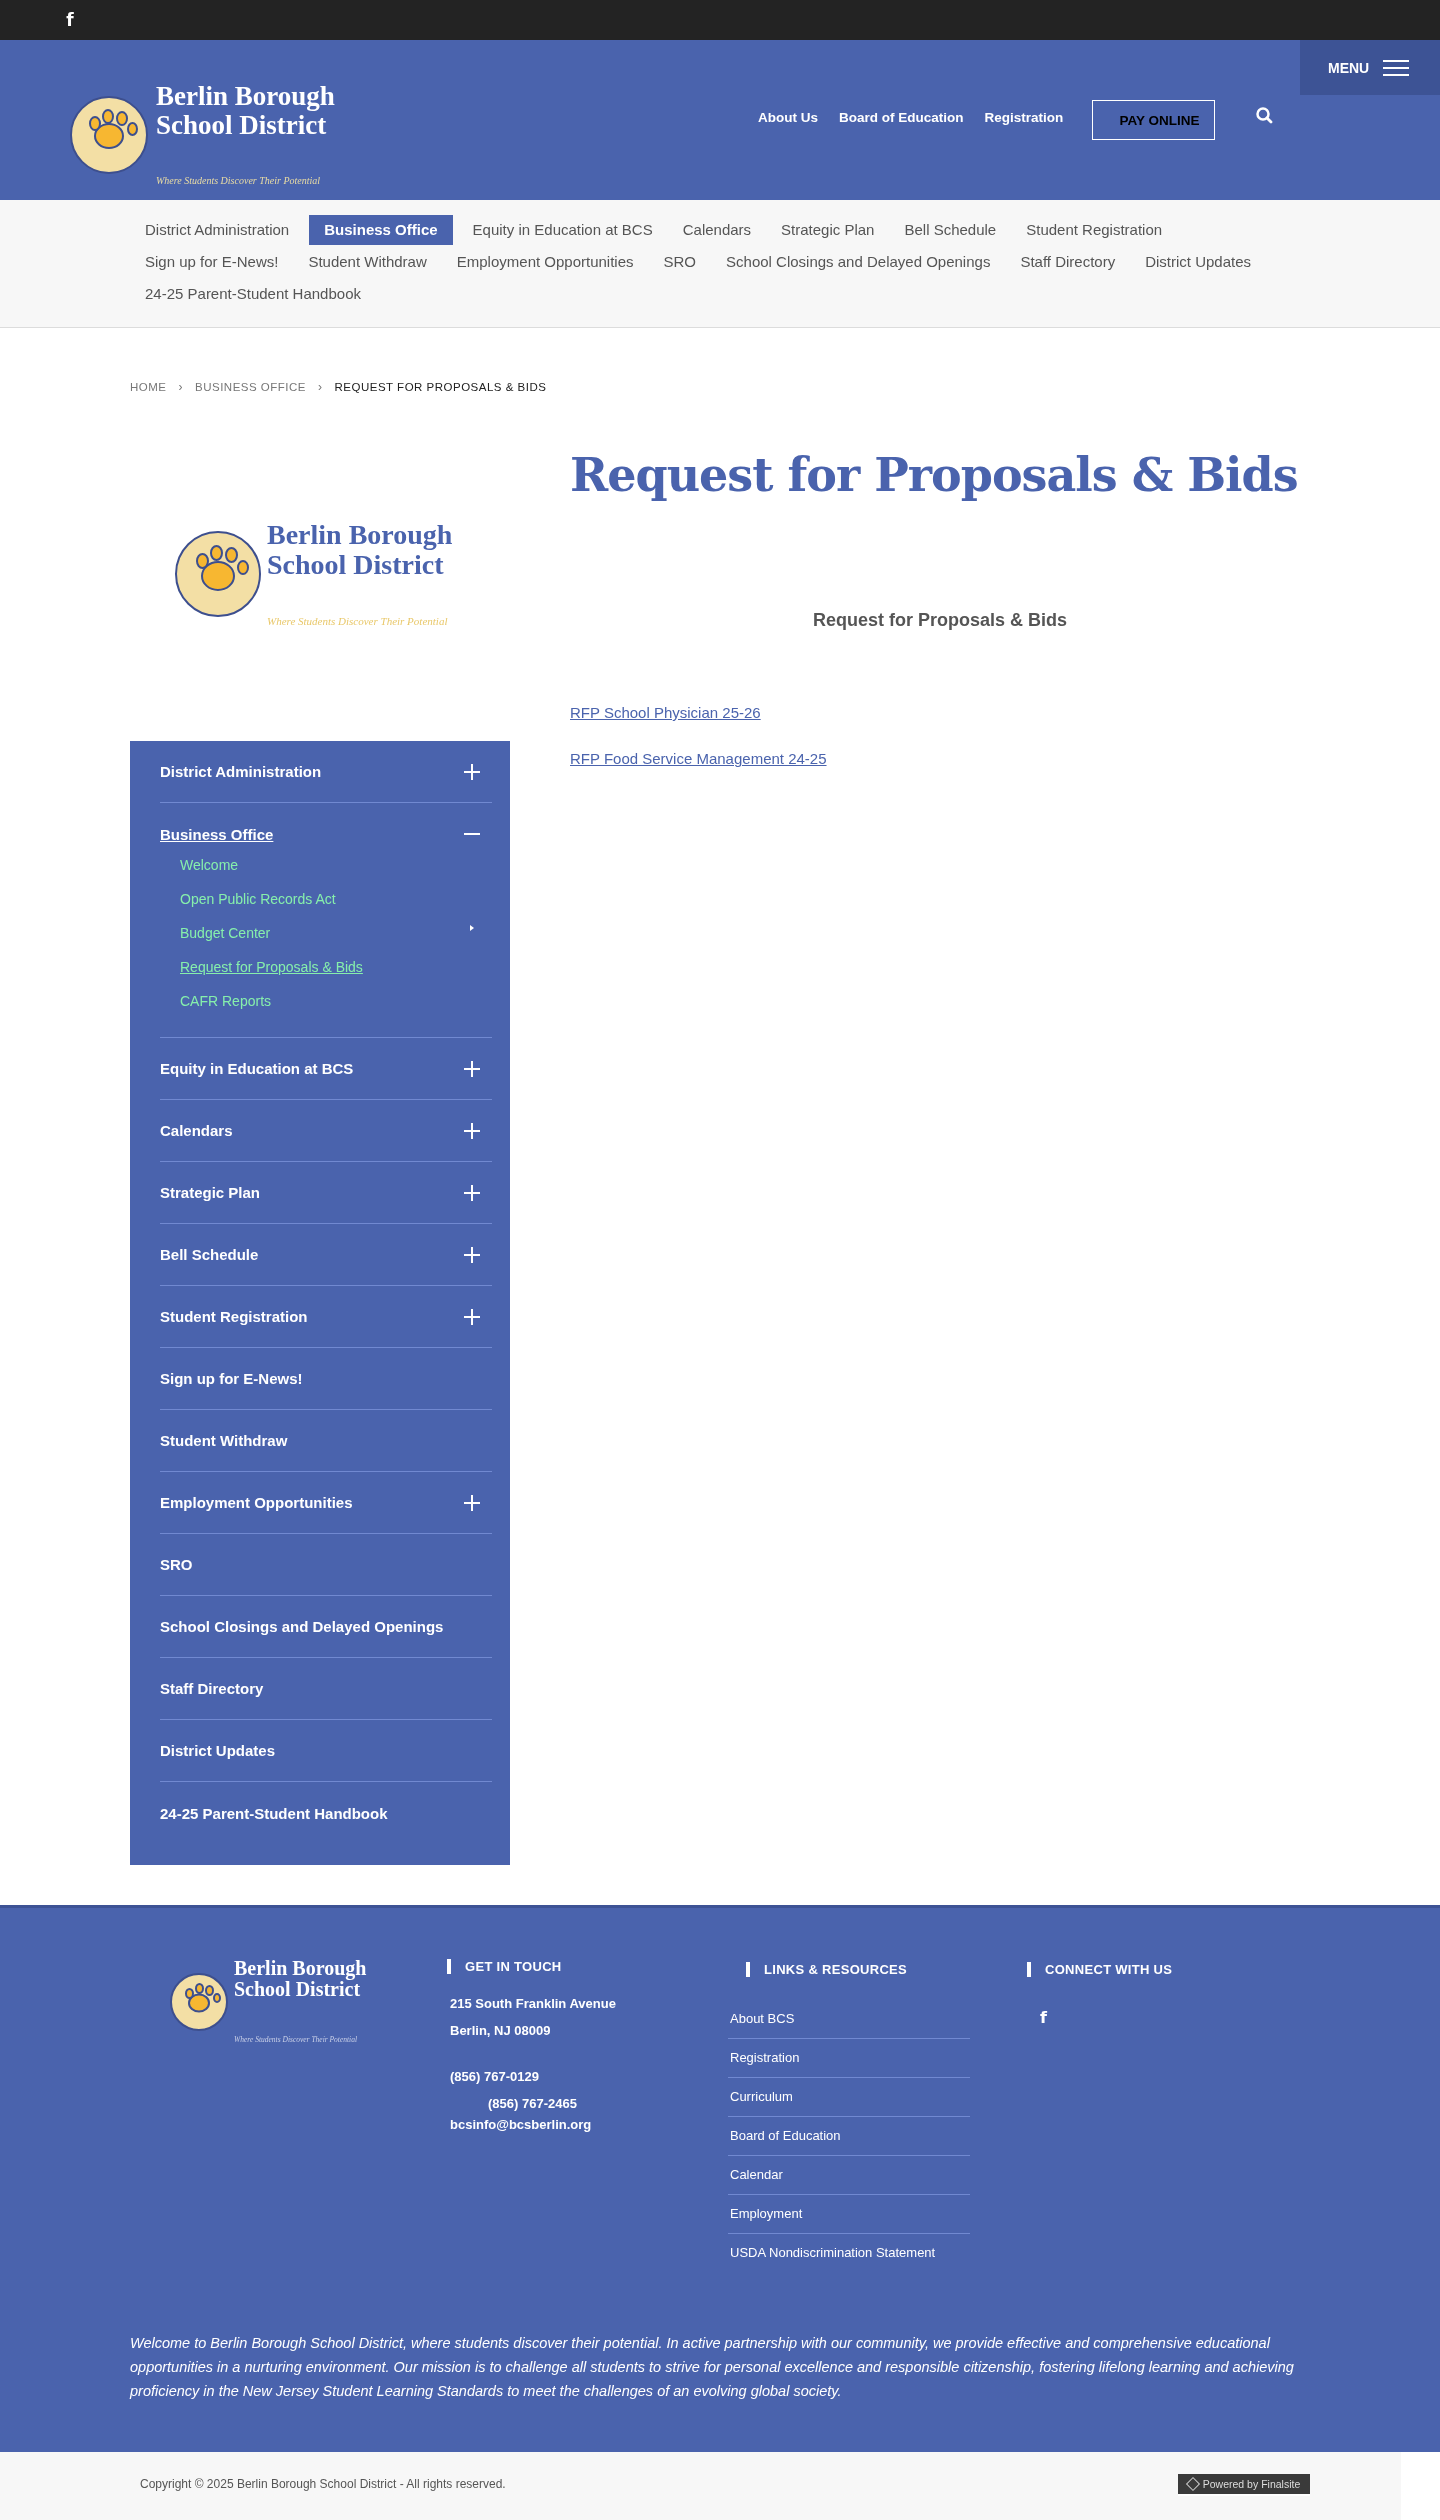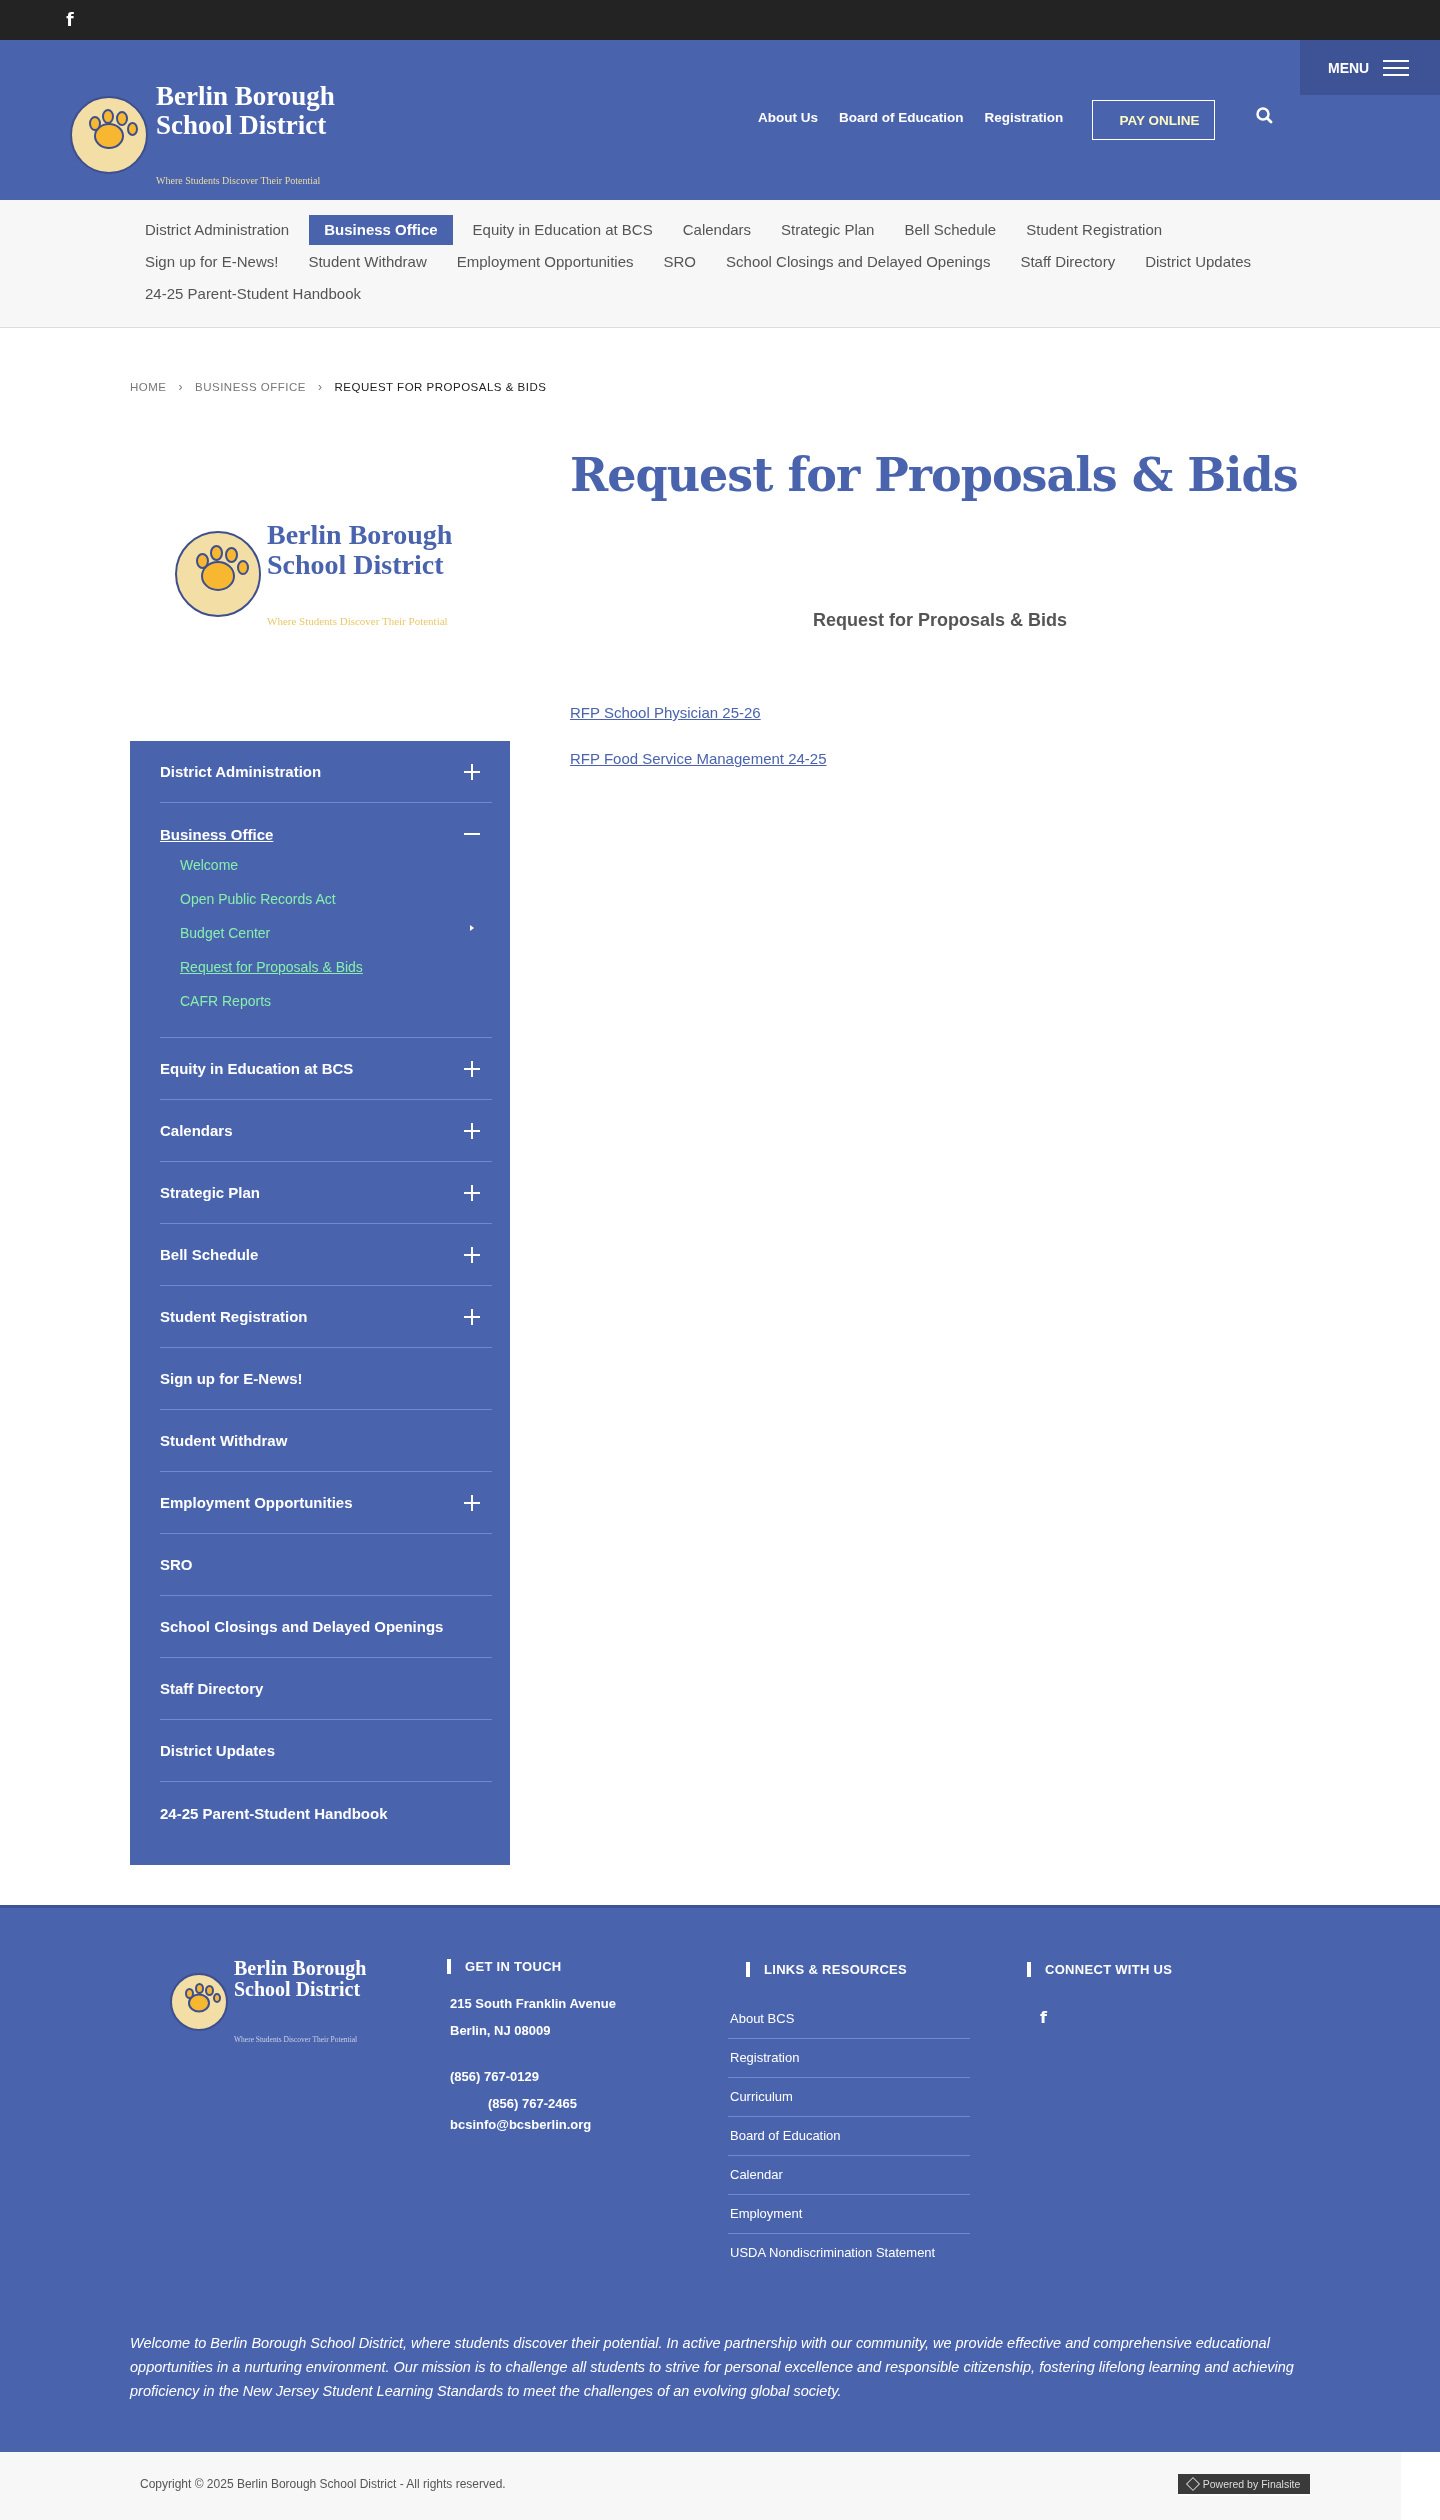--- a/index.html
+++ b/index.html
@@ -11,30 +11,30 @@
   .topbar { position: absolute; left: 0; top: 0; width: 1440px; height: 40px; background: #232323; }
   .topbar .fb { position: absolute; left: 64px; top: 10px; width: 12px; height: 20px; color: #fff; font-weight: bold; font-size: 17px; line-height: 20px; text-align: center; font-family: "DejaVu Sans", sans-serif; }
 
   
   .header { position: absolute; left: 0; top: 40px; width: 1440px; height: 160px; background: #4a63ad; }
   .logo { position: absolute; display: flex; align-items: center; }
   .logo .seal { border-radius: 50%; background: #f3dfa5; border: 2px solid #3d4f8e; position: relative; flex: none; }
   .logo .seal .paw { position: absolute; left: 50%; top: 52%; transform: translate(-50%,-50%); border-radius: 50%; background: #f7b731; border: 2px solid #3d4f8e; }
   .logo .seal .toe { position: absolute; border-radius: 50%; background: #f7b731; border: 2px solid #3d4f8e; }
   .logo .words { display: flex; flex-direction: column; font-family: "Liberation Serif", serif; font-weight: bold; }
-  .logo .words .tag { font-weight: normal; margin-top: 34px; }
+  .logo .words .tag { font-style: italic; font-weight: normal; margin-top: 34px; }
 
   .header-logo { left: 70px; top: 42px; }
   .header-logo .seal { width: 78px; height: 78px; }
   .header-logo .words { margin-left: 8px; color: #fff; font-size: 27px; line-height: 29px; }
   .header-logo .words .tag { font-size: 10px; line-height: 14px; color: #e9dca4; }
 
   .utility-nav { position: absolute; top: 70px; left: 758px; display: flex; gap: 21px; }
   .utility-nav a { color: #fff; font-size: 13.5px; text-decoration: none; font-weight: bold; }
-  .pay-btn { position: absolute; left: 1092px; top: 60px; width: 123px; height: 40px; border: 1.5px solid #fff; color: #fef9c3; font-size: 13.5px; font-weight: bold; display: flex; align-items: center; justify-content: center; padding-left: 12px; }
+  .pay-btn { position: absolute; left: 1092px; top: 60px; width: 123px; height: 40px; border: 1.5px solid #fff; color: #000000; font-size: 13.5px; font-weight: bold; display: flex; align-items: center; justify-content: center; padding-left: 12px; }
   .search-btn { position: absolute; left: 1255px; top: 66px; width: 20px; height: 20px; }
   .menu-btn { position: absolute; left: 1300px; top: 40px; width: 140px; height: 55px; background: #3d5395; display: flex; align-items: center; padding-left: 28px; color: #fff; font-weight: bold; font-size: 14px; }
   .menu-btn .burger { margin-left: 14px; width: 26px; display: flex; flex-direction: column; gap: 5px; }
   .menu-btn .burger span { display: block; height: 2px; background: #fff; }
 
   
   .subnav { position: absolute; left: 0; top: 200px; width: 1440px; height: 128px; background: #f7f7f7; border-bottom: 1px solid #dcdcdc; }
   .subnav .row { position: absolute; left: 135px; display: flex; }
   .subnav .row a { font-size: 15px; color: #555; text-decoration: none; padding: 0 10px; height: 30px; line-height: 30px; margin-right: 10px; font-weight: 500; }
   .subnav .row a.active { background: #4a63ad; color: #fff; font-weight: bold; padding: 0 15px; }

